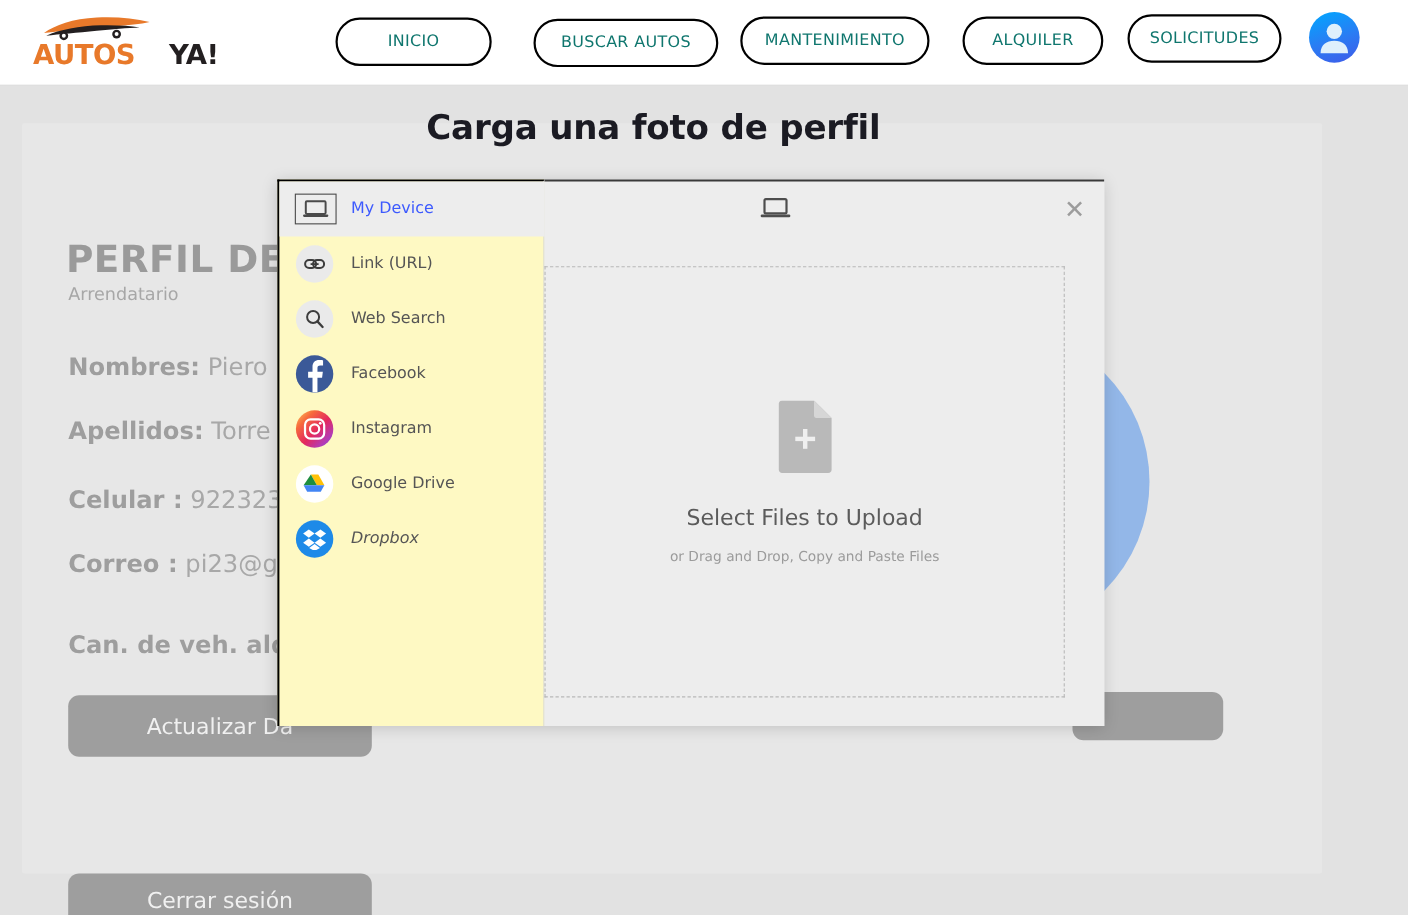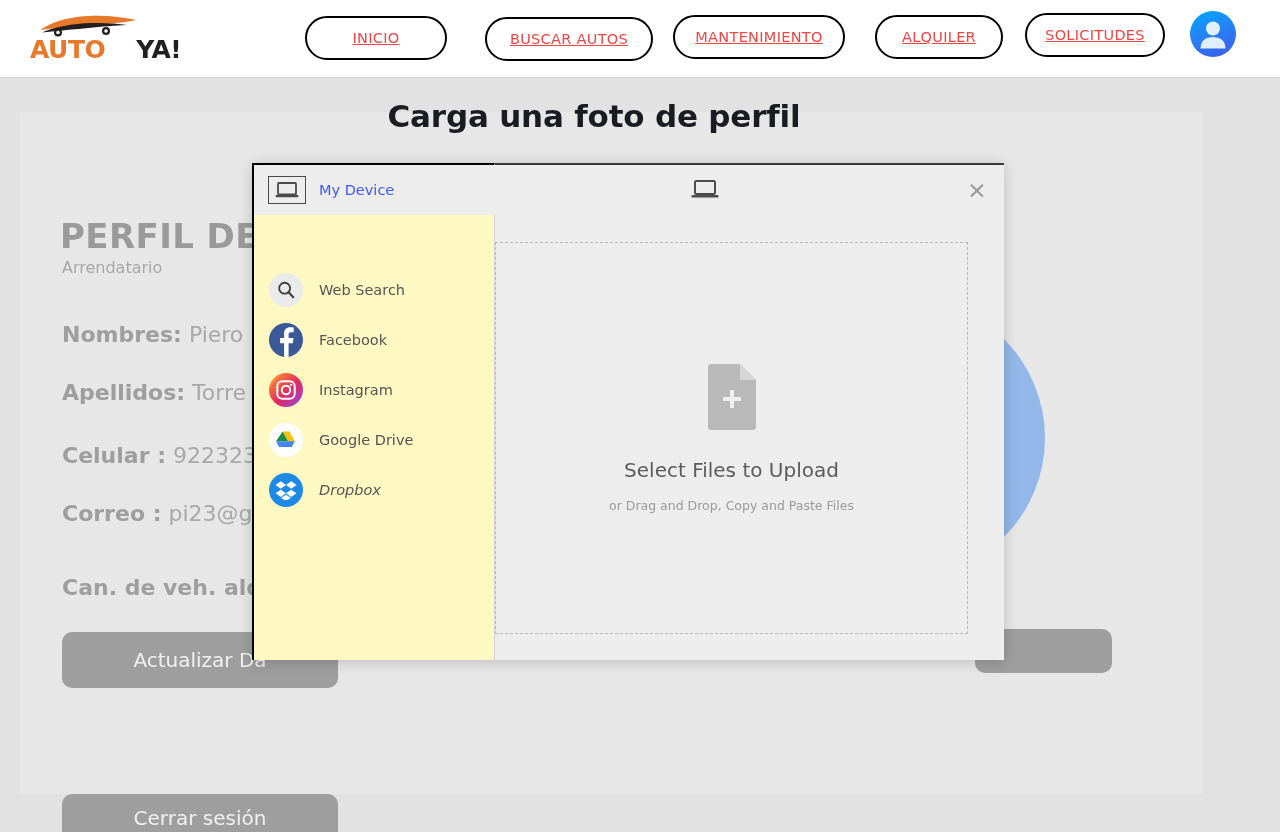--- a/index.html
+++ b/index.html
@@ -27,25 +27,25 @@
     font-size: 25px; font-weight: 800; letter-spacing: -0.5px;
   }
   .logo-text .a { color: #e8792a; }
   .logo-text .b { color: #231f20; padding-left: 31px; }
 
   .navbtns { position: absolute; left: 300px; top: 0; width: 880px; height: 78px; }
   .navbtn {
     position: absolute;
     display: flex; align-items: center; justify-content: center;
     border: 2.5px solid #000000; border-radius: 40px;
-    background: #ffffff; color: #ef4444;
+    background: #ffffff; color: #0f766e;
     font-family: "DejaVu Sans", sans-serif;
     font-size: 14.5px; font-weight: 500; letter-spacing: 0.3px;
     white-space: nowrap; cursor: pointer;
-    padding: 4px 14px; height: 44px; text-decoration: underline;
+    padding: 4px 14px; height: 44px;
   }
   #nav0 { left: 5px;   top: 16px; width: 142px; }
   #nav1 { left: 185px; top: 17px; width: 168px; }
   #nav2 { left: 373px; top: 15px; width: 172px; }
   #nav3 { left: 575px; top: 15px; width: 128px; }
   #nav4 { left: 725px; top: 13px; width: 140px; }
 
   .avatar {
     position: absolute; right: 44px; top: 11px;
     width: 46px; height: 46px; border-radius: 50%;
@@ -198,21 +198,21 @@
     <div class="logo-wrap">
       <svg class="logo-car" viewBox="0 0 114 26">
         <path d="M8 18 C18 11, 34 5, 56 4 C74 3, 90 5, 104 8 C96 10, 84 11, 72 12 C54 13.5, 30 15, 8 18 Z" fill="#e8792a"></path>
         <path d="M10 20.5 C22 15, 40 11.5, 60 11 C74 10.7, 86 11.5, 95 13 C84 13.5, 70 14.5, 56 16 C38 17.8, 22 19.2, 10 20.5 Z" fill="#231f20"></path>
         <circle cx="26" cy="20.5" r="4" fill="#231f20"></circle>
         <circle cx="26" cy="20.5" r="1.8" fill="#ffffff"></circle>
         <circle cx="74" cy="19" r="4" fill="#231f20"></circle>
         <circle cx="74" cy="19" r="1.8" fill="#ffffff"></circle>
       </svg>
       <div class="logo-text">
-        <span class="a">AUTO</span><span class="b">YA!</span>
+        <span class="a">AUTOS</span><span class="b">YA!</span>
       </div>
     </div>
 
     <div class="navbtns">
       <div class="navbtn" id="nav0">INICIO</div>
       <div class="navbtn" id="nav1">BUSCAR AUTOS</div>
       <div class="navbtn" id="nav2">MANTENIMIENTO</div>
       <div class="navbtn" id="nav3">ALQUILER</div>
       <div class="navbtn" id="nav4">SOLICITUDES</div>
     </div>
@@ -266,20 +266,30 @@
       <div class="sb-item active" style="top:0px;">
         <span class="sb-ico device">
           <svg width="24" height="18" viewBox="0 0 24 18">
             <rect x="3" y="2" width="18" height="11.5" rx="1" fill="none" stroke="#4a4a4a" stroke-width="1.8"></rect>
             <rect x="0.5" y="14" width="23" height="2.2" rx="1" fill="#4a4a4a"></rect>
           </svg>
         </span>
         <span class="sb-label">My Device</span>
       </div>
 
+      <div class="sb-item" style="top:50px;">
+        <span class="sb-ico plain">
+          <svg width="20" height="20" viewBox="0 0 22 22">
+            <rect x="1.5" y="7" width="11" height="8" rx="4" fill="none" stroke="#3d3d3d" stroke-width="2"></rect>
+            <rect x="9.5" y="7" width="11" height="8" rx="4" fill="none" stroke="#3d3d3d" stroke-width="2"></rect>
+            <rect x="7" y="10.2" width="8" height="1.8" fill="#3d3d3d"></rect>
+          </svg>
+        </span>
+        <span class="sb-label">Link (URL)</span>
+      </div>
 
       <div class="sb-item" style="top:150px;">
         <span class="sb-ico fb">
           <svg width="34" height="34" viewBox="0 0 34 34">
             <path d="M19.6 34V20.3h4.2l.7-5.3h-4.9v-3.3c0-1.5.4-2.5 2.6-2.5h2.5V4.4c-.4-.1-1.9-.2-3.6-.2-3.6 0-6 2.2-6 6.2V15h-4v5.3h4V34z" fill="#ffffff"></path>
           </svg>
         </span>
         <span class="sb-label">Facebook</span>
       </div>
 

